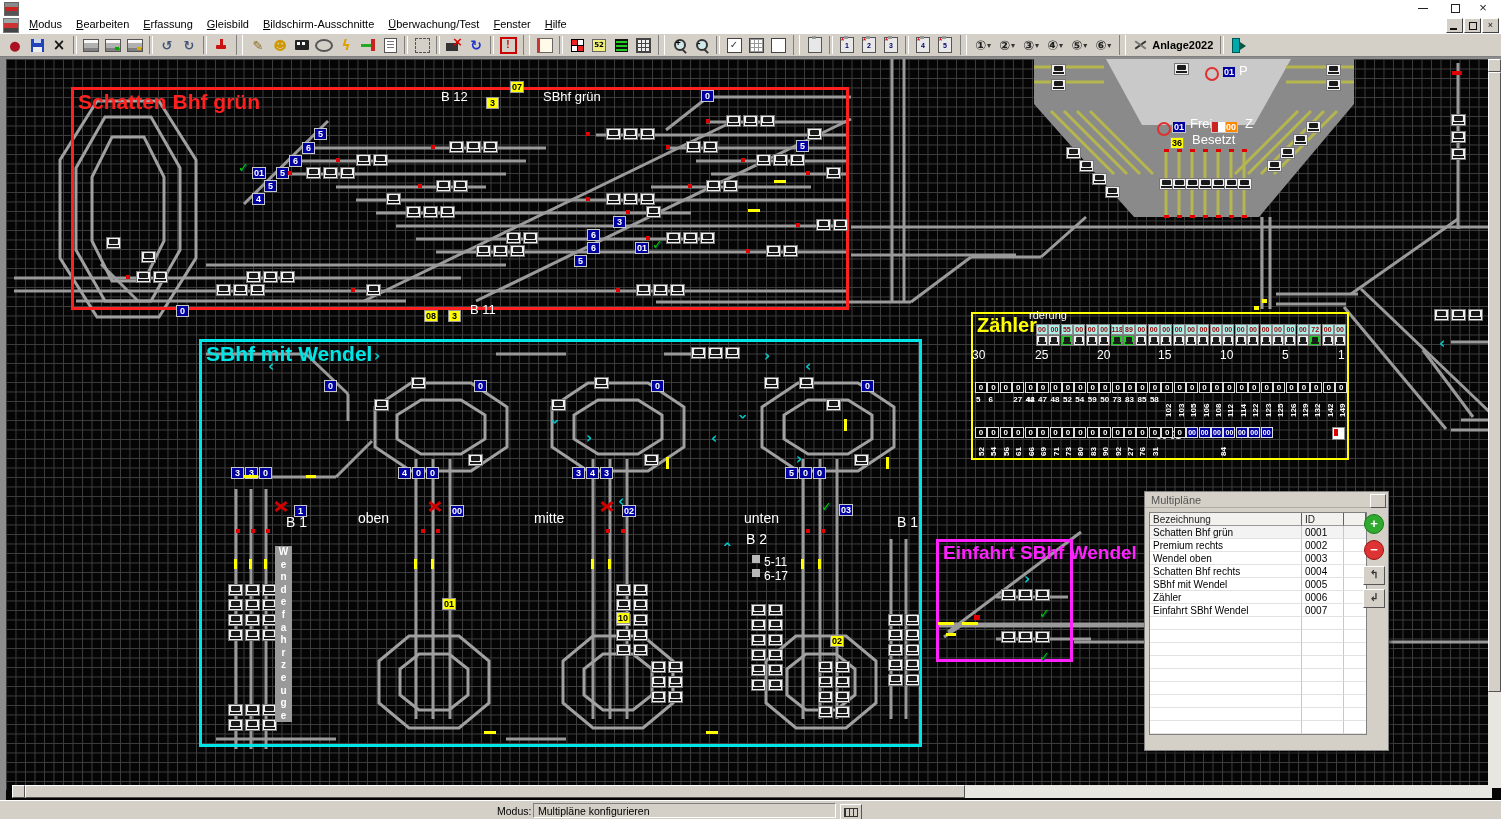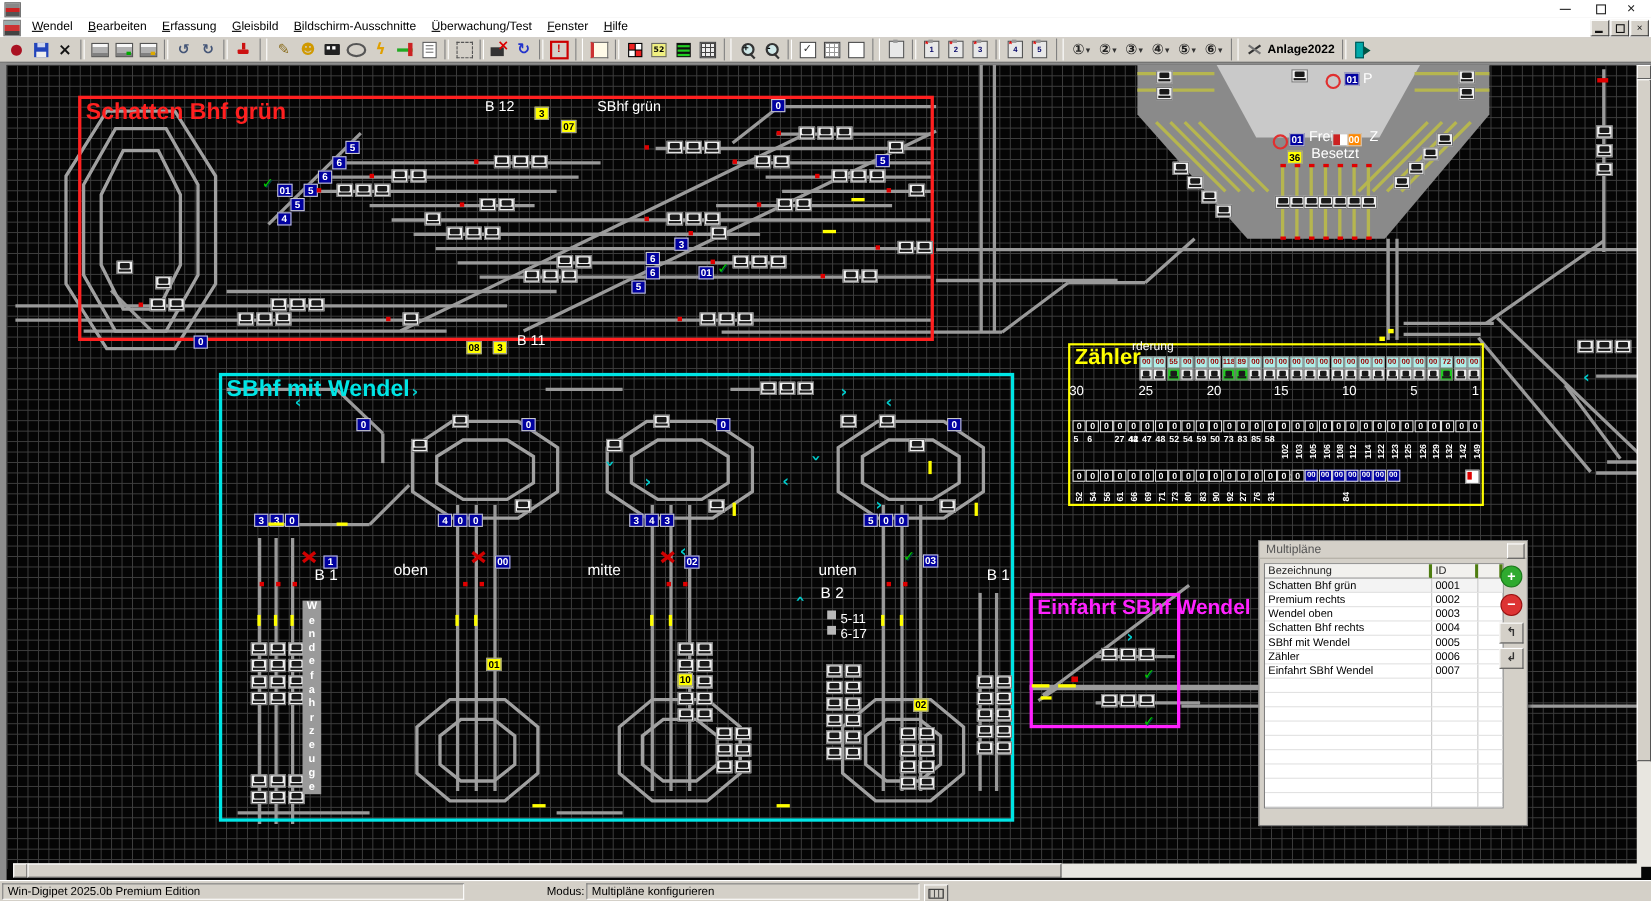--- a/index.html
+++ b/index.html
@@ -122,21 +122,21 @@
   .redend::before{content:"";position:absolute;left:1px;top:1px;width:4px;height:7px;background:#d00;}
 
   
   #mp-panel{position:absolute;background:#d4d0c8;border:1px solid #808080;box-shadow:2px 2px 3px rgba(0,0,0,.5);}
   .mp-title{position:relative;height:16px;background:#d4d0c8;border-bottom:1px solid #b0aca4;color:#555;font-size:11px;padding:2px 0 0 6px;box-sizing:border-box;}
   .mp-close{position:absolute;right:2px;top:2px;width:14px;height:12px;background:#d4d0c8;border:1px solid;border-color:#fff #555 #555 #fff;}
   .mp-table{position:absolute;left:4px;top:20px;width:216px;background:#fff;border:1px solid #808080;}
   .mp-row{display:flex;height:13px;font-size:10px;color:#000;}
   .mp-row>div{border-right:1px solid #c8c8c8;border-bottom:1px solid #e2e2e2;padding:1px 2px 0 3px;box-sizing:border-box;overflow:hidden;white-space:nowrap;}
   .mp-row .c1{width:152px;} .mp-row .c2{width:42px;} .mp-row .c3{flex:1;border-right:none;}
-  .mp-row.hdr>div{background:#f2f1ee;border-bottom:1px solid #999;border-right:3px solid #4d7c0f;color:#222;}
+  .mp-row.hdr>div{background:#f2f1ee;border-bottom:1px solid #999;border-right:1px solid #4d7c0f;color:#222;}
   .mp-row.sel{background:#f3f3f3;}
   .mp-btns{position:absolute;right:4px;top:22px;width:22px;}
   .pbtn{width:18px;height:18px;border-radius:50%;color:#fff;font:bold 13px/17px "Liberation Sans",sans-serif;text-align:center;margin:0 0 6px 2px;}
   .pbtn.plus{background:#2faa2f;border:1px solid #1a7a1a;}
   .pbtn.minus{background:#dd3333;border:1px solid #991111;}
   .sqbtn{width:20px;height:17px;background:#d4d0c8;border:1px solid;border-color:#fff #555 #555 #fff;text-align:center;font:bold 11px/15px "DejaVu Sans",sans-serif;color:#333;margin:4px 0 4px 1px;}
 
   
   .sbv{position:absolute;background:#d4d0c8;}
   .sb-arrow{position:absolute;background:#d4d0c8;border:1px solid;border-color:#fff #555 #555 #fff;box-sizing:border-box;}
@@ -162,21 +162,21 @@
   <div id="titlebar">
     <span id="app-icon"></span>
     <div class="wctl min" style="right:64px"></div>
     <div class="wctl res" style="right:32px"></div>
     <div class="wctl cls" style="right:4px">×</div>
   </div>
 
   <div id="menubar">
     <span id="mdi-icon"></span>
     <div id="menu-items">
-        <div class="mi">Wendel</div>
+        <div class="mi">Modus</div>
         <div class="mi">Bearbeiten</div>
         <div class="mi">Erfassung</div>
         <div class="mi">Gleisbild</div>
         <div class="mi">Bildschirm-Ausschnitte</div>
         <div class="mi">Überwachung/Test</div>
         <div class="mi">Fenster</div>
         <div class="mi">Hilfe</div>
       </div>
     <div id="mdi-controls">
       <div class="mdictl min"></div>
@@ -674,21 +674,21 @@
         <div class="bdg b" style="left: 779px; top: 408px; position: absolute;">5</div>
         <div class="bdg b" style="left: 793px; top: 408px; position: absolute;">0</div>
         <div class="bdg b" style="left: 807px; top: 408px; position: absolute;">0</div>
         <div class="bdg b" style="left: 288px; top: 446px; position: absolute;">1</div>
         <div class="bdg b" style="left: 444px; top: 446px; position: absolute;">00</div>
         <div class="bdg b" style="left: 616px; top: 446px; position: absolute;">02</div>
         <div class="bdg b" style="left: 833px; top: 445px; position: absolute;">03</div>
         <div class="bdg b" style="left: 1216px; top: 7px; position: absolute;">01</div>
         <div class="bdg b" style="left: 1166px; top: 62px; position: absolute;">01</div>
         <div class="bdg y" style="left: 480px; top: 38px; position: absolute;">3</div>
-        <div class="bdg y" style="left: 504px; top: 50px; position: absolute; text-align: center;">07</div>
+        <div class="bdg y" style="left: 504px; top: 22px; position: absolute; text-align: center;">07</div>
         <div class="bdg y" style="left: 418px; top: 251px; position: absolute;">08</div>
         <div class="bdg y" style="left: 442px; top: 251px; position: absolute;">3</div>
         <div class="bdg y" style="left: 436px; top: 539px; position: absolute;">01</div>
         <div class="bdg y" style="left: 610px; top: 553px; position: absolute;">10</div>
         <div class="bdg y" style="left: 824px; top: 576px; position: absolute;">02</div>
         <div class="bdg y" style="left: 1164px; top: 78px; position: absolute;">36</div>
         <div class="bdg o" style="left: 1218px; top: 62px; position: absolute;">00</div>
         <div class="ctext" style="left: 435px; top: 30px; position: absolute; font-size: 13px;">B 12</div>
         <div class="ctext" style="left: 537px; top: 30px; position: absolute; font-size: 13px;">SBhf grün</div>
         <div class="ctext" style="left: 464px; top: 243px; position: absolute; font-size: 13px;">B 11</div>
@@ -1076,22 +1076,19 @@
       <div class="sb-arrow" style="left:0;top:0;width:13px;height:13px"></div>
       <div class="sb-thumb" style="left:13px;top:0;width:940px;height:13px"></div>
     </div>
     <div id="vsb" class="sbv">
       <div class="sb-arrow" style="left:0;top:0;width:13px;height:13px"></div>
       <div class="sb-thumb" style="left:0;top:13px;width:13px;height:620px"></div>
     </div>
   </div>
 
   <div id="statusbar">
-    <div class="sb-panel" style="left:2px;width:420px">
-      <span>Win-Digipet 2025.0b  Premium Edition</span>
-    </div>
     <span class="sb-label" style="left:497px">Modus:</span>
     <div class="sb-panel" style="left:533px;width:303px">
       <span>Multipläne konfigurieren</span>
     </div>
     <div class="sb-btn" style="left:840px"></div>
   </div>
 </div>
 
 </body></html>

